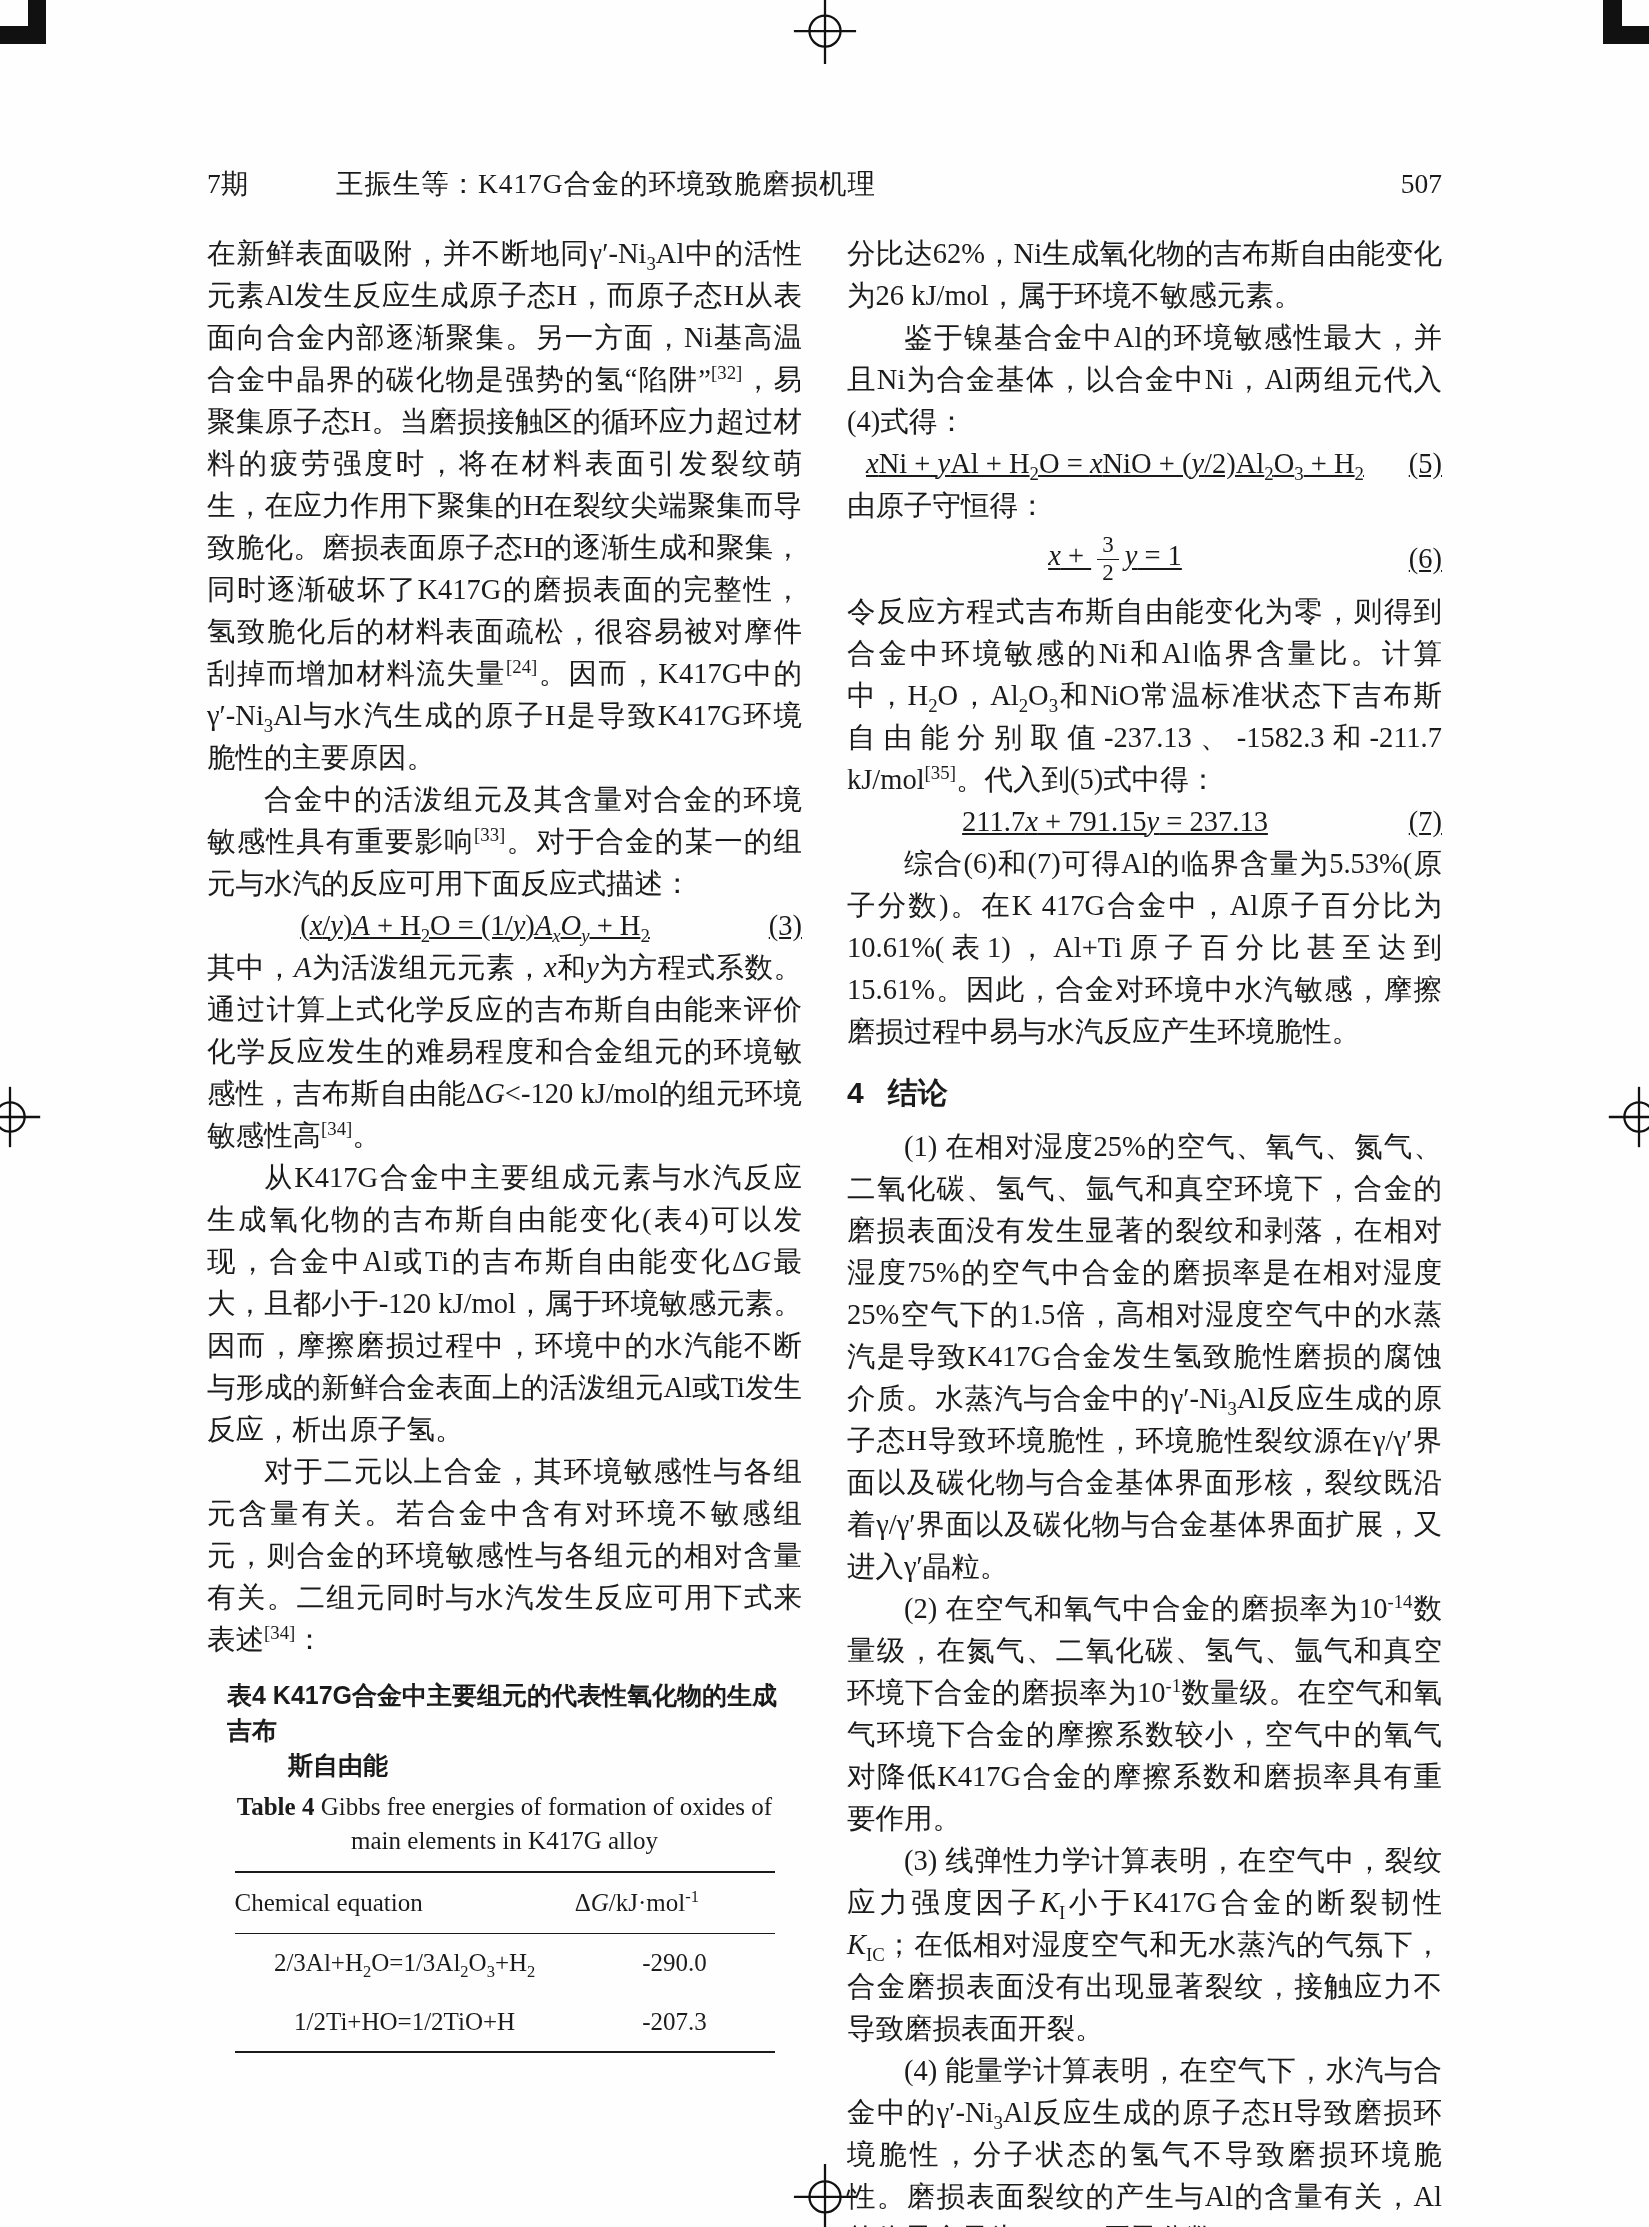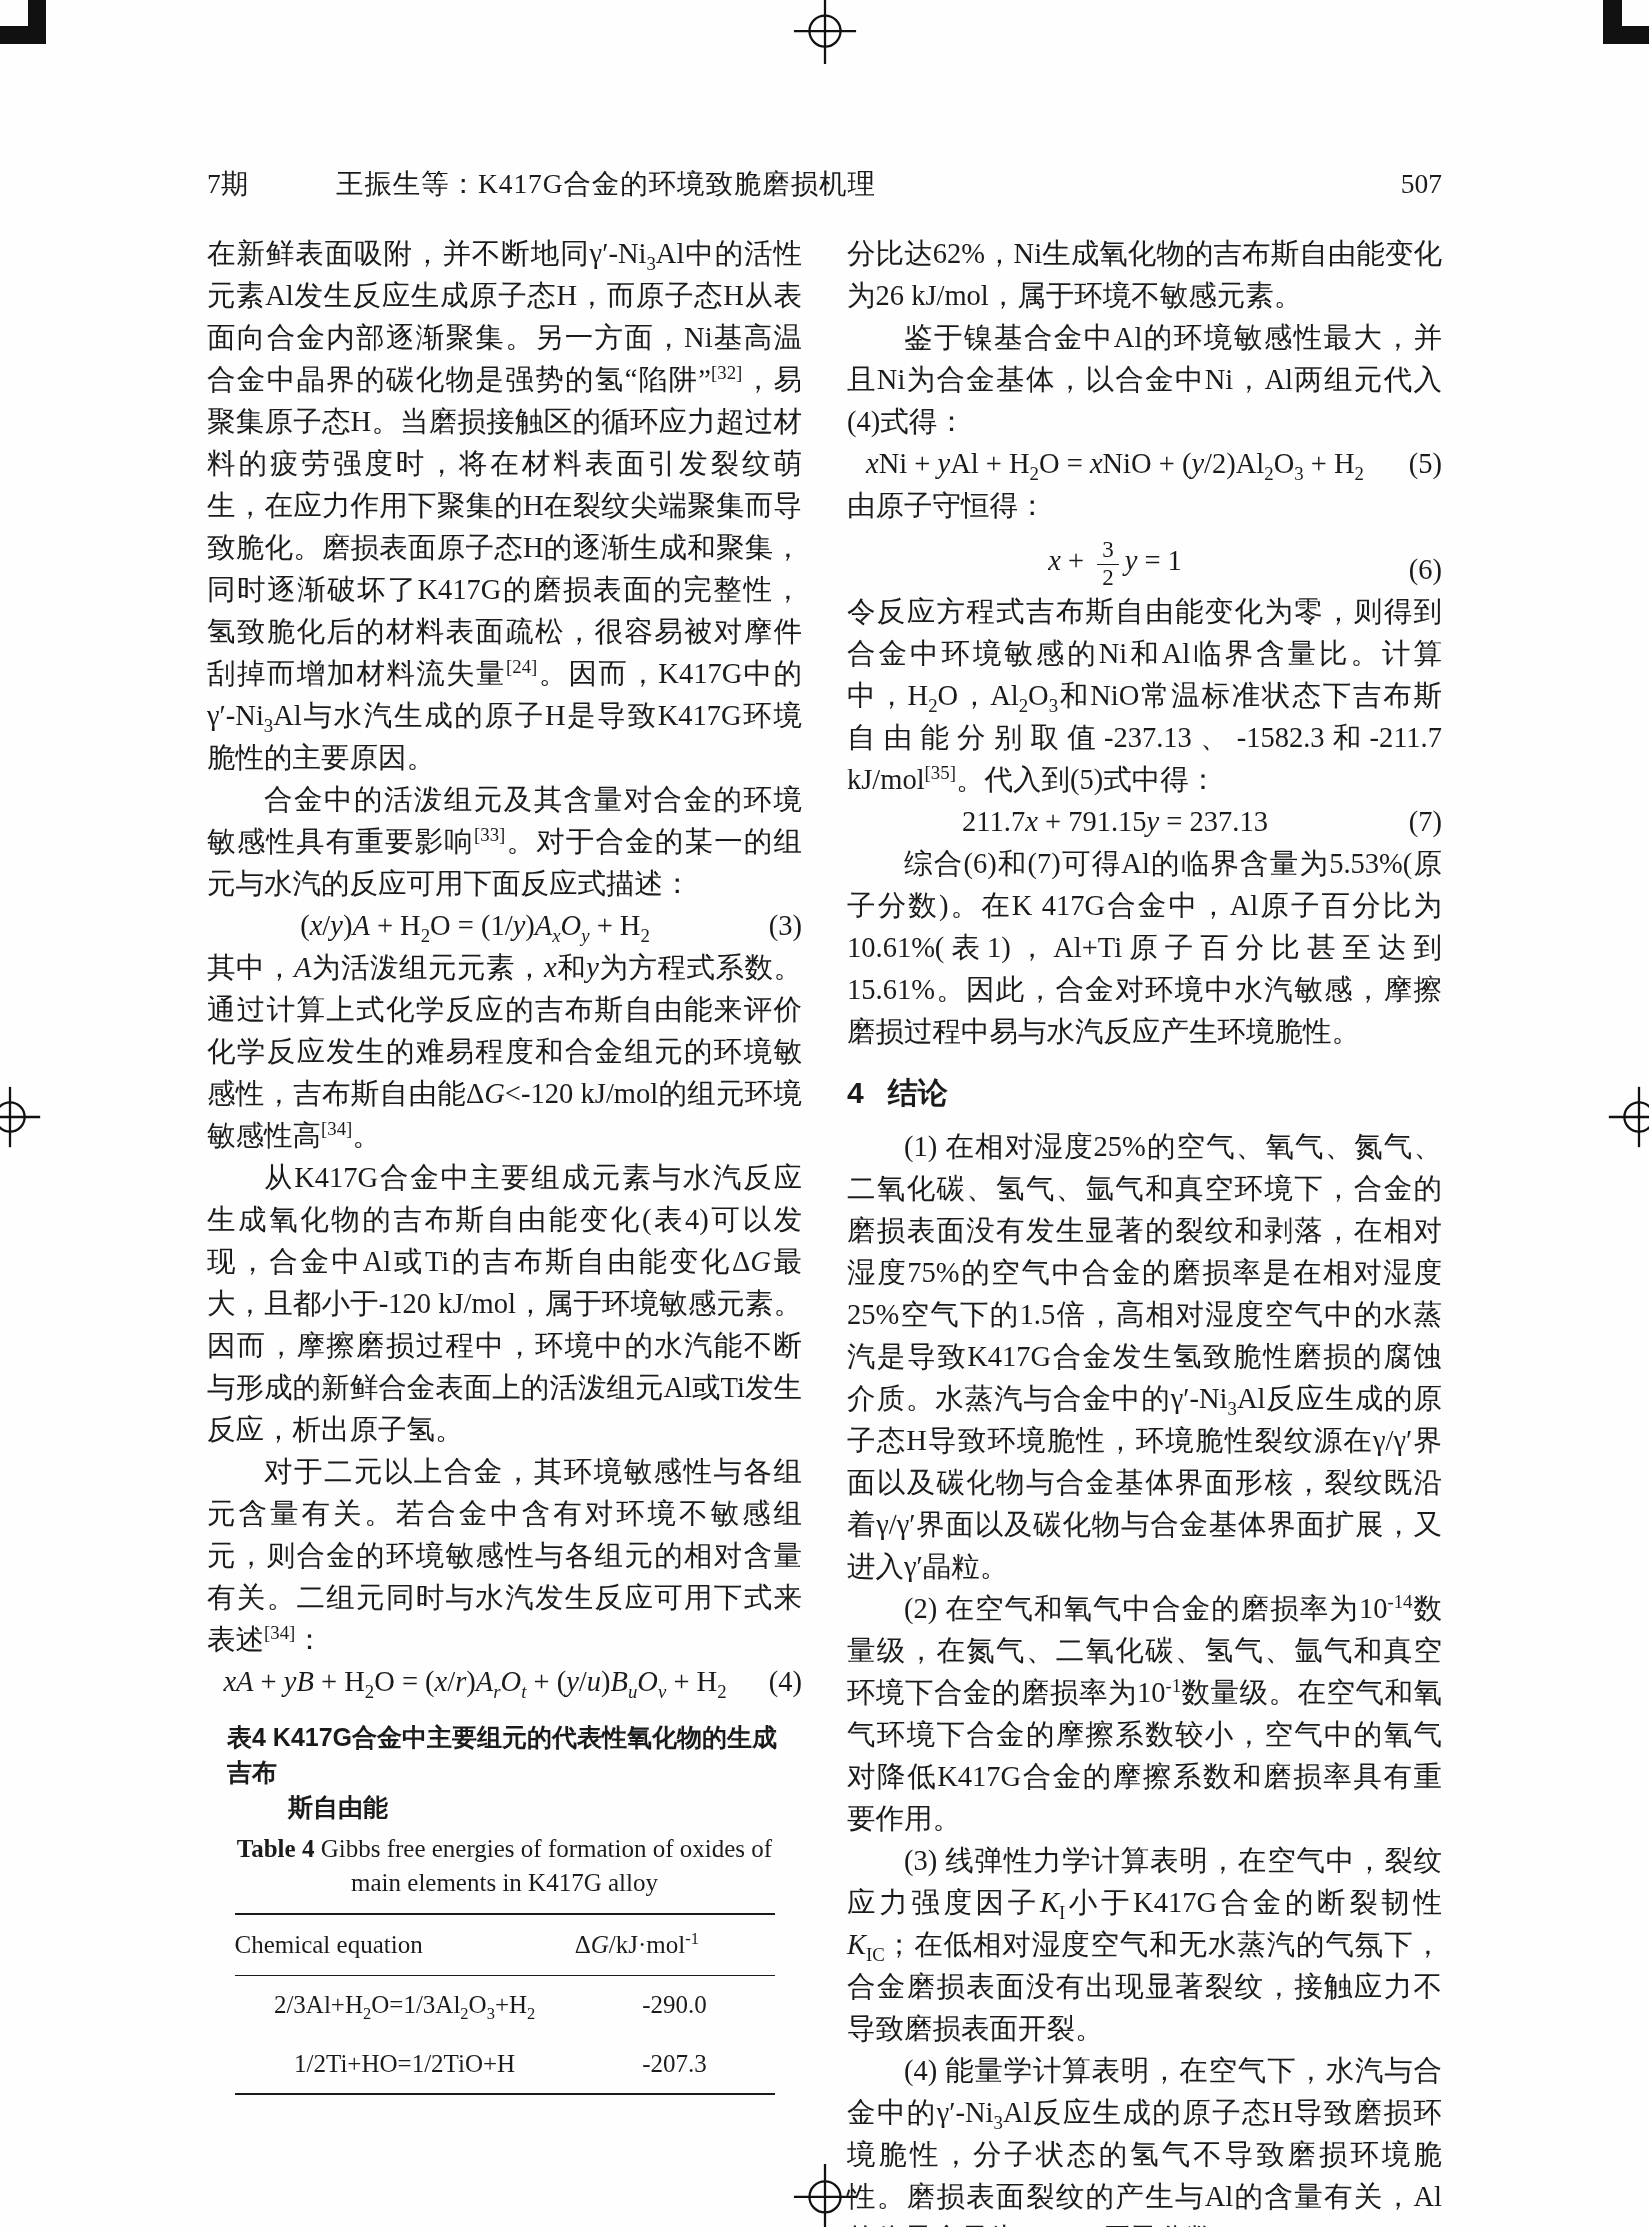--- a/index.html
+++ b/index.html
@@ -31,21 +31,21 @@
     position:absolute;top:233px;width:595px;
     font-size:28.5px;line-height:42px;
     text-align:justify;text-justify:inter-ideograph;
   }
   .col-left{left:207px;}
   .col-right{left:847px;}
   p{margin:0;}
   .indent{text-indent:2em;}
   sub,sup{font-size:0.66em;line-height:0;}
   
-  .eq-row{display:flex;align-items:flex-end;}
+  .eq-row{display:flex;align-items:center;text-decoration:underline;}
   .eq-body{flex:1;text-align:center;}
   .eq-tag{width:59px;text-align:right;}
   .frac{
     display:inline-flex;flex-direction:column;align-items:center;
     vertical-align:middle;font-size:23px;line-height:1.15;margin:0 5.5px;
   }
   .frac .den{border-top:1.8px solid #1b1b1b;padding:0 5.5px;}
   .frac .num{padding:0 5.5px;}
   
   .tbl-cap-zh{
@@ -128,24 +128,20 @@
 
     <div class="eq-row">
       <span class="eq-body">(<i>x</i>/<i>y</i>)<i>A</i> + H<sub>2</sub>O = (1/<i>y</i>)<i>A<sub>x</sub>O<sub>y</sub></i> + H<sub>2</sub></span>
       <span class="eq-tag">(3)</span>
     </div>
 
     <p>其中，<i>A</i>为活泼组元元素，<i>x</i>和<i>y</i>为方程式系数。通过计算上式化学反应的吉布斯自由能来评价化学反应发生的难易程度和合金组元的环境敏感性，吉布斯自由能Δ<i>G</i>&lt;-120 kJ/mol的组元环境敏感性高<sup>[34]</sup>。</p>
     <p class="indent">从K417G合金中主要组成元素与水汽反应生成氧化物的吉布斯自由能变化(表4)可以发现，合金中Al或Ti的吉布斯自由能变化Δ<i>G</i>最大，且都小于-120 kJ/mol，属于环境敏感元素。因而，摩擦磨损过程中，环境中的水汽能不断与形成的新鲜合金表面上的活泼组元Al或Ti发生反应，析出原子氢。</p>
     <p class="indent">对于二元以上合金，其环境敏感性与各组元含量有关。若合金中含有对环境不敏感组元，则合金的环境敏感性与各组元的相对含量有关。二组元同时与水汽发生反应可用下式来表述<sup>[34]</sup>：</p>
 
-    <div class="eq-row">
-      <span class="eq-body"><i>x</i><i>A</i> + <i>y</i><i>B</i> + H<sub>2</sub>O = (<i>x</i>/<i>r</i>)<i>A<sub>r</sub>O<sub>t</sub></i> + (<i>y</i>/<i>u</i>)<i>B<sub>u</sub>O<sub>v</sub></i> + H<sub>2</sub></span>
-      <span class="eq-tag">(4)</span>
-    </div>
 
 
     <div class="tbl-cap-zh">
       <div class="l1">表4 K417G合金中主要组元的代表性氧化物的生成吉布</div>
       <div class="l2">斯自由能</div>
     </div>
     <div class="tbl-cap-en">
       <span class="lbl">Table 4</span>
       <span>Gibbs free energies of formation of oxides of main elements in K417G alloy</span>
     </div>

